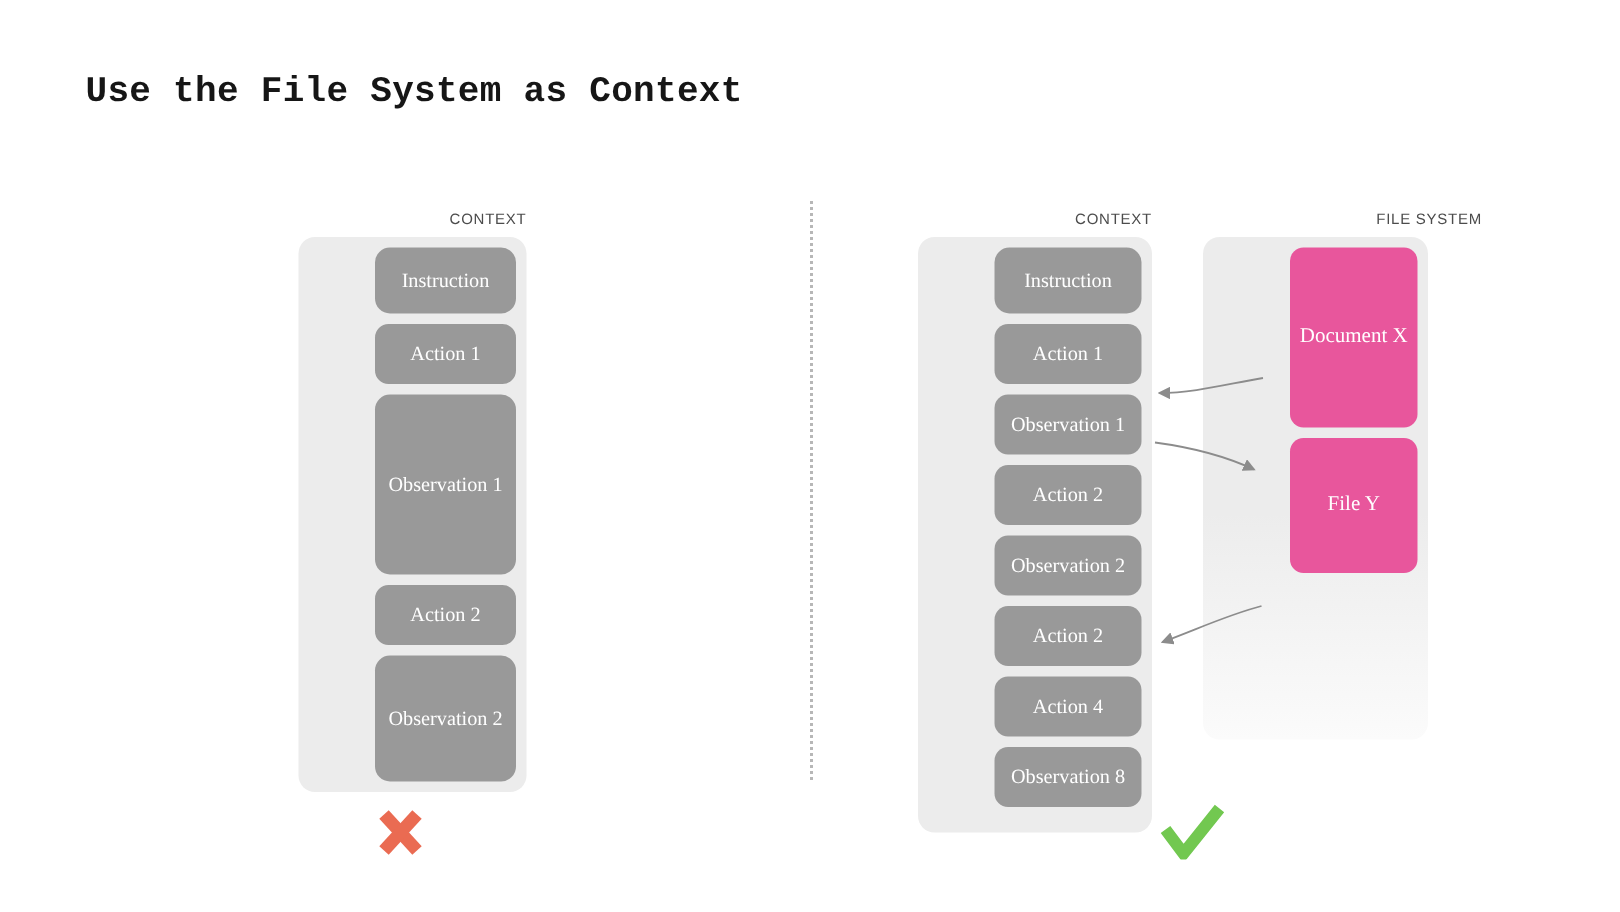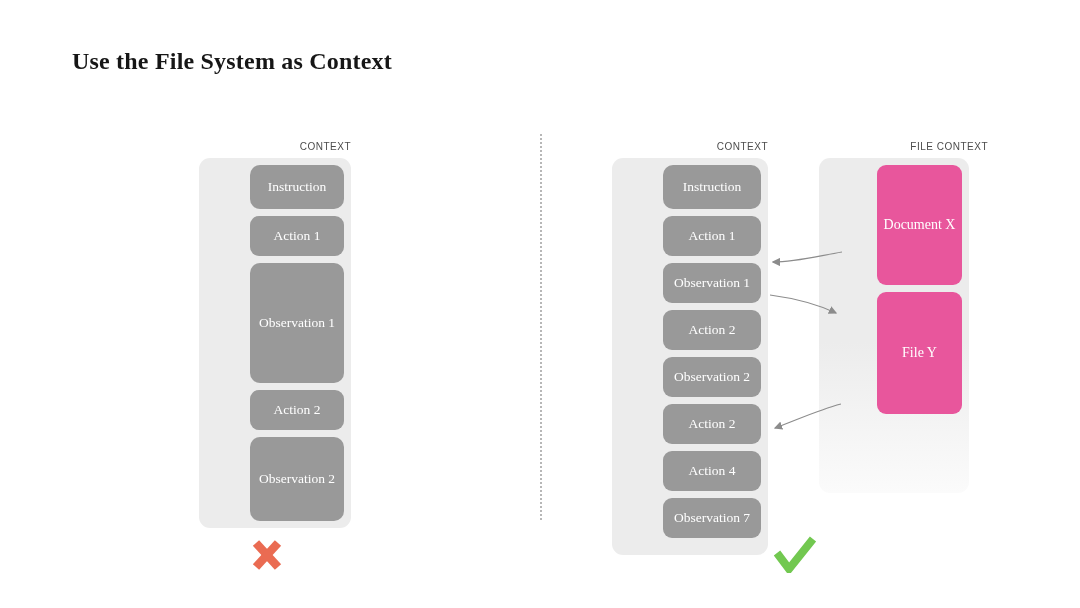--- a/index.html
+++ b/index.html
@@ -1,22 +1,22 @@
 <!DOCTYPE html>
 <html><head>
 <meta charset="utf-8">
 <style>
   html,body { margin:0; padding:0; background:#ffffff; }
   .canvas {
     position:relative; width:1080px; height:608px; background:#ffffff;
     font-family:"Liberation Sans", sans-serif; overflow:hidden;
   }
   .title {
-    position:absolute; left:72px; top:48px; margin:0;
-    font-family:Liberation Serif, serif;
+    position:absolute; left:57px; top:48px; margin:0;
+    font-family:Liberation Mono, monospace;
     font-size:24px; font-weight:700; color:#161616; letter-spacing:0.2px;text-align:right;
   }
   .col-label {
     position:absolute; top:141px; text-align:right;
     font-size:10px; color:#4c4c4c; letter-spacing:0.5px;
   }
   .panel {
     position:absolute; top:158px; box-sizing:border-box;
     background:#ececec; border-radius:11px; padding:7px;
     display:flex; flex-direction:column; gap:7px;
@@ -27,27 +27,27 @@
     display:flex; align-items:center; justify-content:center;
     flex:none; text-align:center;margin-left:44px;
   }
   .h44{height:44px;border-radius:10px}
   .h26{height:40px}
   .h120{height:120px;border-radius:10px}
   .h84{height:84px;border-radius:10px}
   .left-panel{ left:199px; width:152px; }
   .right-panel{ left:612px; width:156px; padding-bottom:17px; }
   .fs-panel{
-    left:819px; width:150px; height:335px;
+    left:802px; width:150px; height:335px;
     background:linear-gradient(180deg,#ececec 0%,#ececec 55%,#fbfbfb 100%);
     padding-left:14px;
   }
   .pink{ background:#e8569c; font-size:14px; }
   .pk120{height:120px;border-radius:9px}
-  .pk122{height:122px;border-radius:9px}
+  .pk122{height:90px;border-radius:9px}
   .label-left{ left:199px; width:152px; }
   .label-right{ left:612px; width:156px; }
   .label-fs{ left:838px; width:150px; }
   .divider {
     position:absolute; left:540px; top:134px; height:386px; width:0;
     border-left:2px dotted #b7b7b7;
   }
   .arrow-layer{ position:absolute; left:0; top:0; pointer-events:none; }
   .verdict{ position:absolute; }
 </style>
@@ -71,24 +71,24 @@
 
   <div class="col-label label-right">CONTEXT</div>
   <div class="panel right-panel">
     <div class="box h44">Instruction</div>
     <div class="box h26">Action 1</div>
     <div class="box h26">Observation 1</div>
     <div class="box h26">Action 2</div>
     <div class="box h26">Observation 2</div>
     <div class="box h26">Action 2</div>
     <div class="box h26">Action 4</div>
-    <div class="box h26">Observation 7</div>
+    <div class="box h26">Observation 8</div>
   </div>
 
-  <div class="col-label label-fs">FILE CONTEXT</div>
+  <div class="col-label label-fs">FILE SYSTEM</div>
   <div class="panel fs-panel">
     <div class="box pink pk120">Document X</div>
     <div class="box pink pk122">File Y</div>
   </div>
 
   <svg class="arrow-layer" width="1080" height="608" viewBox="0 0 1080 608">
     <defs>
       <marker id="ah" viewBox="0 0 10 10" refX="8.5" refY="5" markerWidth="7" markerHeight="7" orient="auto-start-reverse">
         <path d="M0,0 L10,5 L0,10 z" fill="#8c8c8c"></path>
       </marker>

